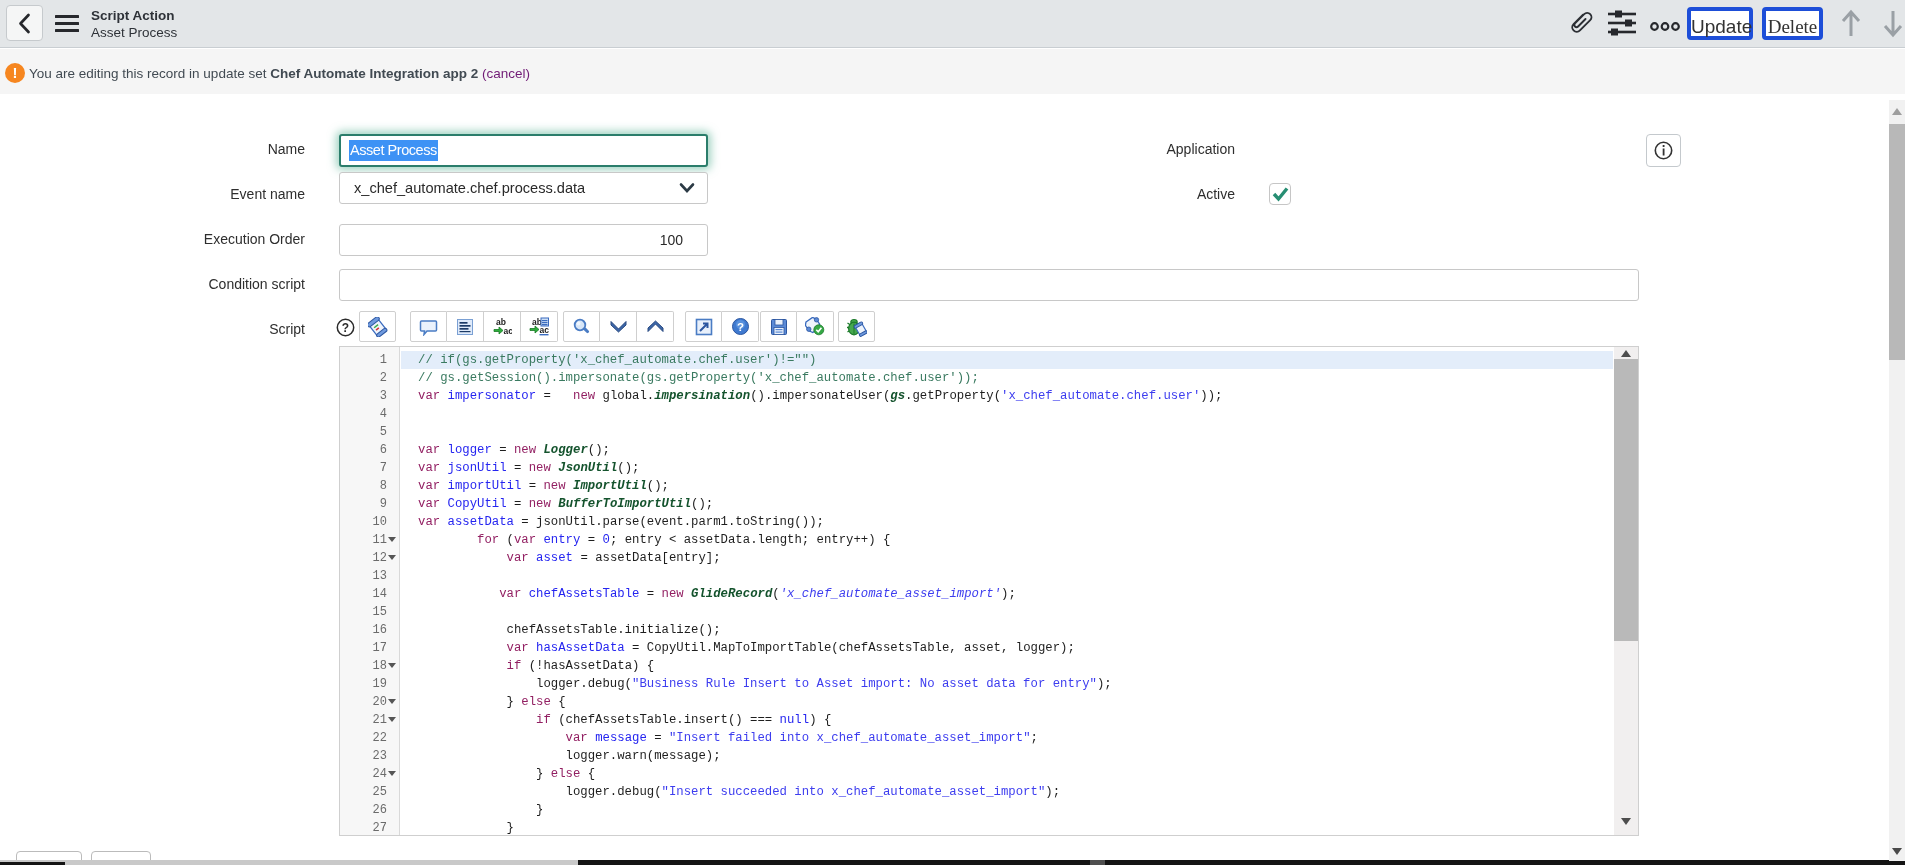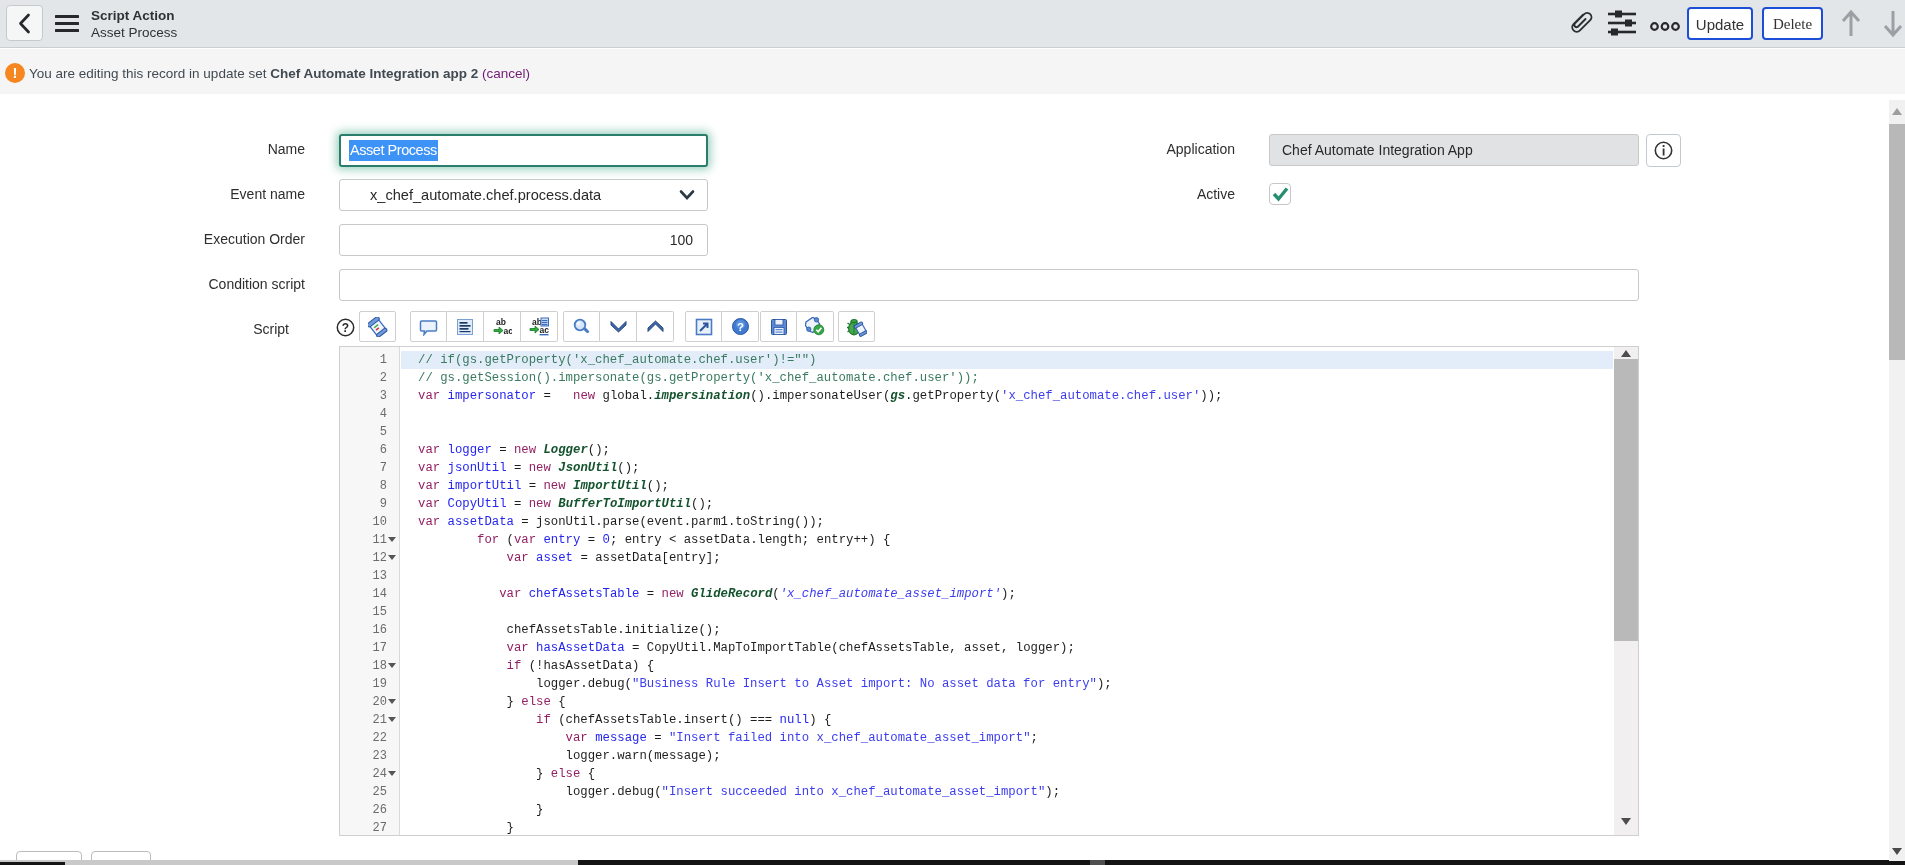--- a/index.html
+++ b/index.html
@@ -7,43 +7,43 @@
   .abs { position:absolute; }
   #page { position:relative; width:1905px; height:865px; overflow:hidden; }
 
   
   #hdr { left:0; top:0; width:1905px; height:48px; background:#e3e6e8; border-bottom:1px solid #c9ced2; }
   #backbtn { left:6px; top:5px; width:37px; height:36px; background:#f5f6f6; border:1px solid #c6cacd; border-radius:4px; }
   #hamb { left:55px; top:14.5px; width:24px; height:20px; }
   #hamb div { height:3.2px; background:#26282c; margin-bottom:4.2px; border-radius:0.5px;}
   #ttl1 { left:91px; top:8px; font-size:13.5px; font-weight:bold; color:#2e3238; }
   #ttl2 { left:91px; top:24.5px; font-size:13.5px; color:#2e3238; }
-  .hbtn { top:7px; height:33px; background:#fff; border:2px solid #1d4ed8; border-radius:4px; font-size:15px; color:#333; text-align:center; line-height:31px; }
+  .hbtn { top:7px; height:33px; background:#fff; border:4px solid #1d4ed8; border-radius:4px; font-size:19px; color:#333; text-align:center; line-height:31px; }
   #btnUpdate { left:1687px; width:66px; }
   #btnDelete { left:1762px; width:61px;font-family:Liberation Serif, serif; }
 
   
   #alert { left:0; top:49px; width:1905px; height:45px; background:#f5f5f5; }
   #alerticon { left:5px; top:63px; width:20px; height:20px; border-radius:50%; background:#f6861f; color:#fff; text-align:center; font-weight:bold; font-size:15px; line-height:20px; }
   #alerttxt { left:29px; top:66px; font-size:13.5px; color:#414a52; }
 
   
   .lbl { font-size:14px; color:#2e2e2e; text-align:right; width:220px; }
   .inp { background:#fff; border:1px solid #c8c8c8; border-radius:3px; }
   .itext { font-size:14px; color:#292929; line-height:30px; }
 
   #nameInp { left:339px; top:134px; width:369px; height:33px; border:2px solid #2b7d6b; border-radius:3px; background:#fff; box-shadow:0 0 8px 3px rgba(85,175,145,0.55); }
   #nameSel { position:absolute; left:8px; top:4px; background:#3d92f5; color:#fff; font-weight:normal; font-size:14.5px; letter-spacing:-0.45px; line-height:21px; padding:0 1px; }
 
   #appInp { left:1269px; top:134px; width:370px; height:32px; background:#e0e2e3; border:1px solid #c8c8c8; border-radius:3px; padding-left:12px; }
   #infoBtn { left:1646px; top:134px; width:35px; height:33px; background:#fff; border:1px solid #c4c9cd; border-radius:4px; }
 
-  #evtSel { left:339px; top:179px; width:369px; height:32px; padding-left:30px; font-size:14.6px; }
+  #evtSel { left:339px; top:172px; width:369px; height:32px; padding-left:14px; font-size:14.6px; }
   #chk { left:1269px; top:183px; width:22px; height:22px; border:1px solid #c6c6c6; border-radius:4px; background:#fff; }
-  #execInp { left:339px; top:224px; width:369px; height:32px; text-align:right; padding-right:14px; }
+  #execInp { left:339px; top:224px; width:369px; height:32px; text-align:right; padding-right:24px; }
   #condInp { left:339px; top:269px; width:1300px; height:32px; }
 
   
   .tbgrp { top:311px; height:31px; display:flex; }
   .tbtn { width:37px; height:31px; background:#fff; border:1px solid #cfcfcf; border-left:none; display:flex; align-items:center; justify-content:center; }
   .tbtn:first-child { border-left:1px solid #cfcfcf; border-radius:2px 0 0 2px; }
   .tbtn:last-child { border-radius:0 2px 2px 0; }
   .tbtn:only-child { border-radius:2px; }
 
   
@@ -134,36 +134,35 @@
   </div>
 
   <div class="abs" id="alert"></div>
   <div class="abs" id="alerticon">!</div>
   <div class="abs" id="alerttxt">You are editing this record in update set <b>Chef Automate Integration app 2</b> <span style="color:#701a75;">(cancel)</span></div>
 
   <div class="abs lbl" style="left:85px; top:141px;">Name</div>
   <div class="abs lbl" style="left:85px; top:186px;">Event name</div>
   <div class="abs lbl" style="left:85px; top:231px;">Execution Order</div>
   <div class="abs lbl" style="left:85px; top:276px;">Condition script</div>
-  <div class="abs lbl" style="left:69px; top:321px;">Script</div>
+  <div class="abs lbl" style="left:85px; top:321px;">Script</div>
 
   <div class="abs" id="nameInp">
       <span id="nameSel">Asset Process</span>
     </div>
 
   <div class="abs inp itext" id="evtSel">x_chef_automate.chef.process.data
     <svg style="position:absolute; right:12px; top:9px;" width="16" height="12" viewBox="0 0 16 12">
         <path d="M2 2.5 L8 9 L14 2.5" stroke="#2b3a45" stroke-width="2.6" fill="none" stroke-linecap="round"></path>
       </svg>
   </div>
   <div class="abs inp itext" id="execInp">100</div>
   <div class="abs inp" id="condInp"></div>
 
   <div class="abs lbl" style="left:1015px; top:141px;text-align:right;">Application</div>
-  <div class="abs itext" id="appInp">Chef Automate Integration App</div>
   <div class="abs" id="infoBtn">
     <svg width="33" height="31" viewBox="0 0 33 31">
         <circle cx="16.5" cy="15.5" r="8.2" stroke="#333" stroke-width="1.6" fill="none"></circle>
         <rect x="15.7" y="13.5" width="1.8" height="7" fill="#333"></rect>
         <rect x="15.7" y="10" width="1.8" height="2" fill="#333"></rect>
       </svg>
   </div>
   <div class="abs lbl" style="left:1015px; top:186px;">Active</div>
   <div class="abs" id="chk">
     <svg width="20" height="20" viewBox="0 0 20 20">

